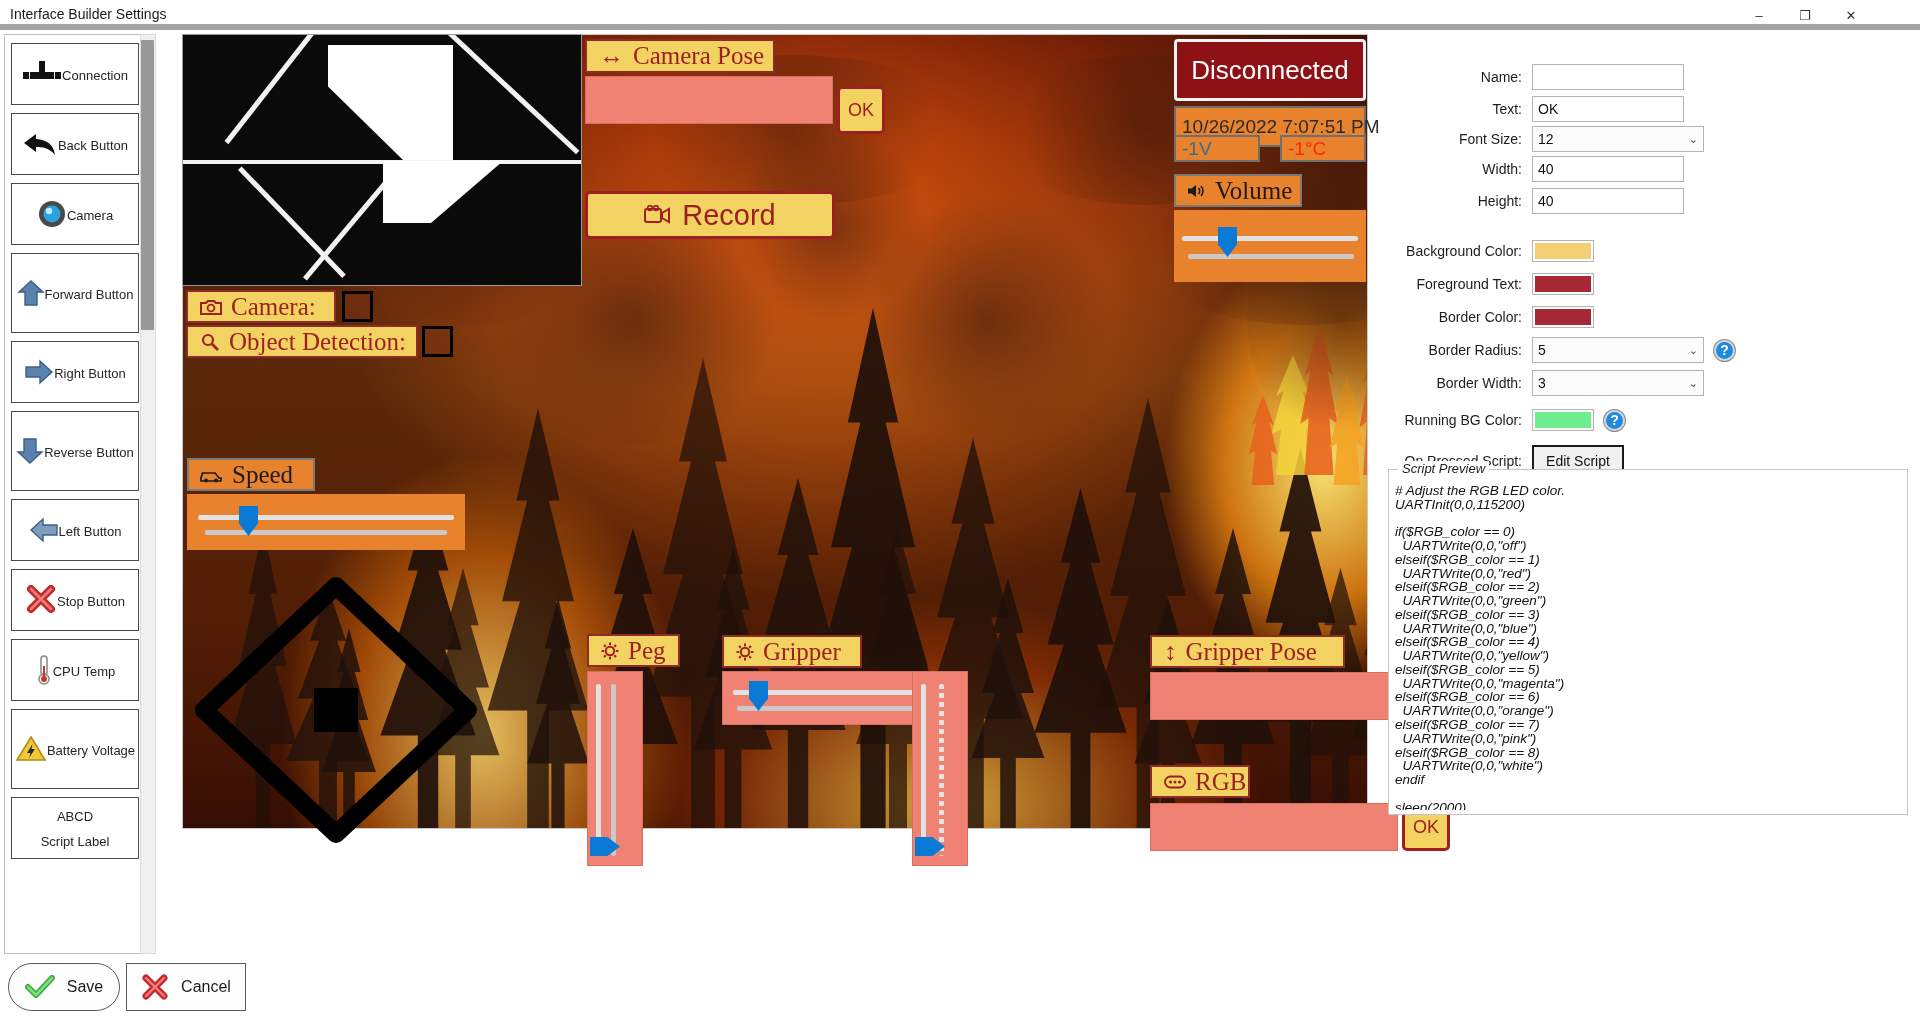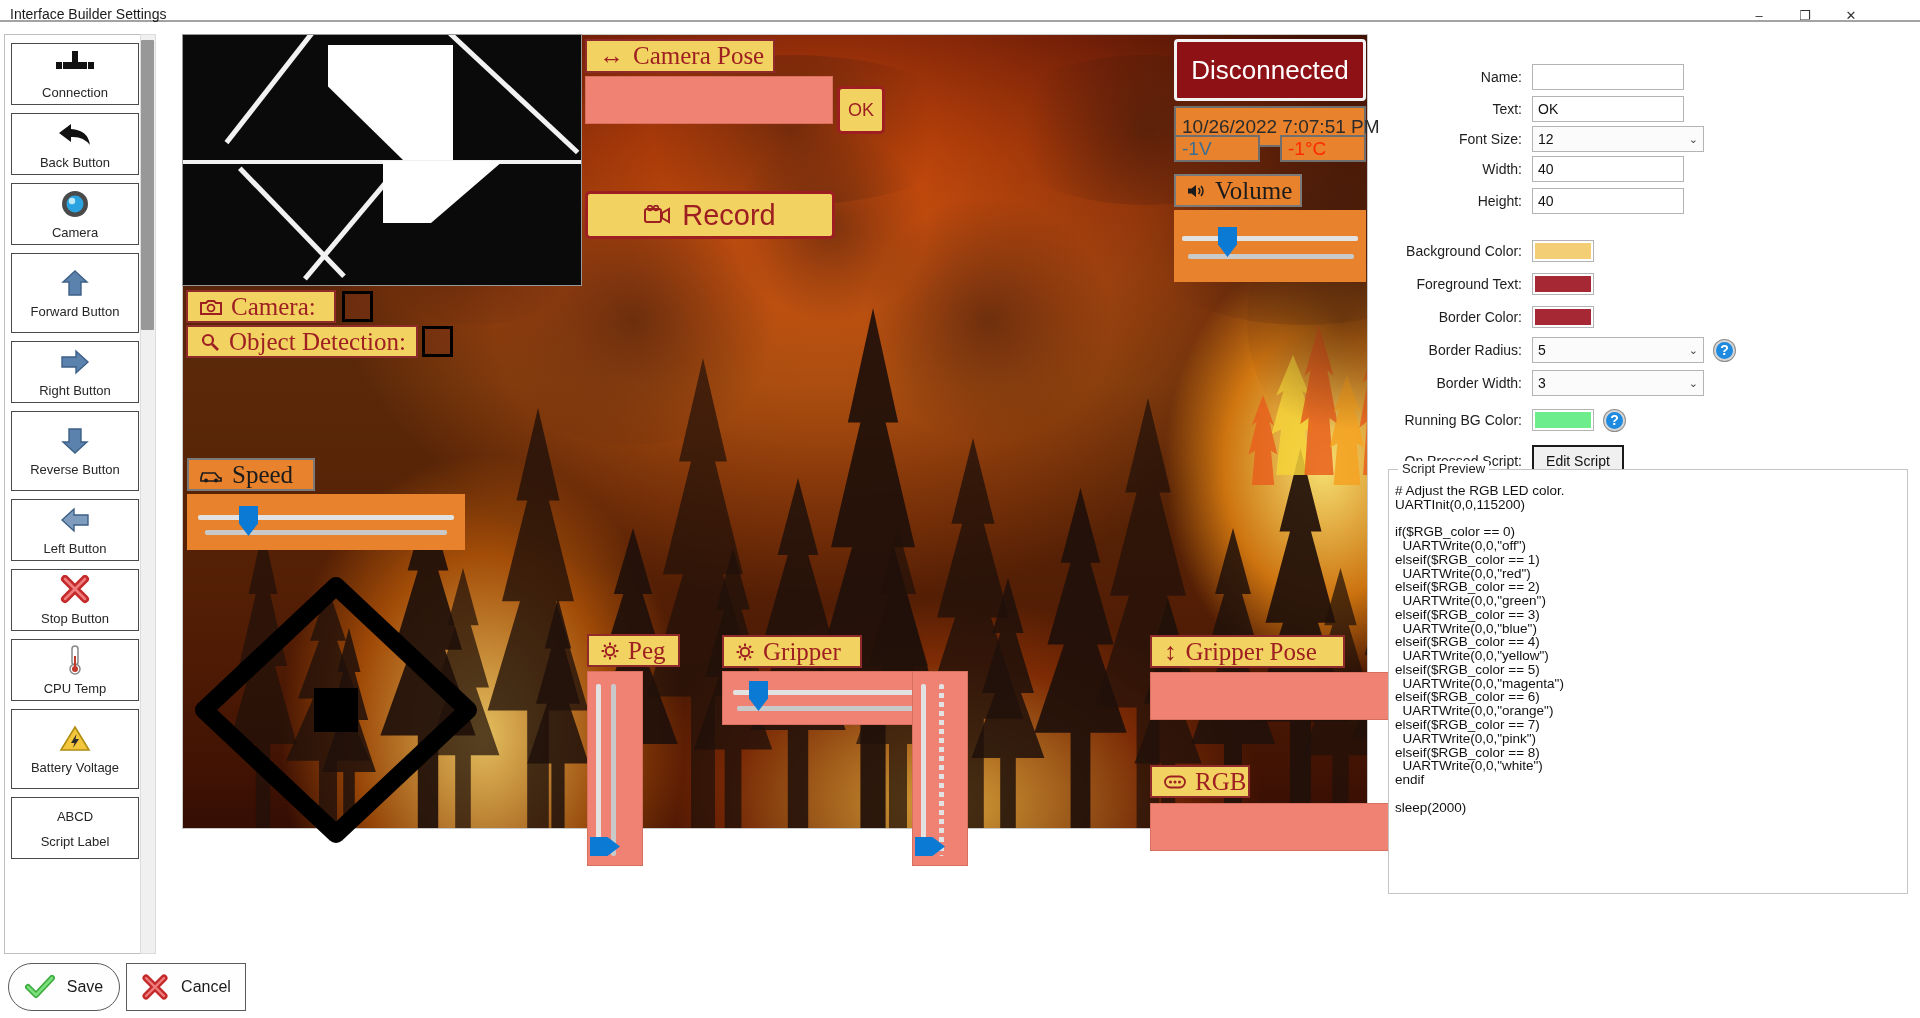--- a/index.html
+++ b/index.html
@@ -6,23 +6,23 @@
   html, body {
     margin: 0; padding: 0;
     width: 1920px; height: 1018px;
     overflow: hidden;
     background: #ffffff;
     font-family: "Liberation Sans", sans-serif;
   }
 
   
   #titlebar {
-    position: absolute; left: 0; top: 0; width: 1920px; height: 22px;
+    position: absolute; left: 0; top: 0; width: 1920px; height: 30px;
     background: #ffffff;
-    border-bottom: 2px solid #a3a3a3;
+    border-bottom: 6px solid #a3a3a3;
   }
   #titlebar .title {
     position: absolute; left: 10px; top: 6px;
     font-size: 14px; color: #1a1a1a;
   }
   .wbtn {
     position: absolute; top: 0; width: 46px; height: 30px;
     display: flex; align-items: center; justify-content: center;
     font-size: 13px; color: #333;
   }
@@ -35,21 +35,21 @@
     position: absolute; left: 4px; top: 34px;
     width: 152px; height: 920px;
     background: #ffffff;
     border: 1px solid #bfbfbf;
     overflow: hidden;
   }
   .tool {
     position: absolute; left: 6px; width: 128px;
     background: #ffffff;
     border: 1px solid #4a4a4a;
-    display: flex; flex-direction: column;
+    display: flex; flex-direction: row;
     align-items: center; justify-content: center;
   }
   .tool .tlabel {
     font-size: 13px; color: #262626;
     margin-top: 4px; text-align: center; line-height: 1.25;
   }
   .tool .ticon { height: 34px; display:flex; align-items:center; justify-content:center; }
 
   
   #tb-scroll {
@@ -182,22 +182,22 @@
     display:flex; align-items:center; justify-content:center;
     box-shadow: 0 0 0 1px #8e8e8e;
   }
   .pbtn {
     background: #f0f0f0; border: 2px solid #1a1a1a; font-size: 14px; color: #111;
     display: flex; align-items:center; justify-content:center;
   }
 
   
   #scriptbox {
-    position: absolute; left: 8px; top: 435px; width: 520px; height: 425px;
-    border: 1px solid #c4c4c4; background: #ffffff;
+    position: absolute; left: 8px; top: 435px; width: 520px; height: 346px;
+    border: 1px solid #c4c4c4; background: #ffffff; font-style: italic;
   }
   #scriptbox .legend {
     position: absolute; left: 9px; top: -9px; background: #fff;
     padding: 0 4px; font-size: 13px; color: #1d1d1d;
   }
   #scripttext {
     position: absolute; left: 6px; top: 14px; right: 4px; bottom: 4px;
     font-family: "Liberation Sans", sans-serif;
     font-size: 13.5px; line-height: 1.02; color: #111;
     white-space: pre; overflow: hidden;

